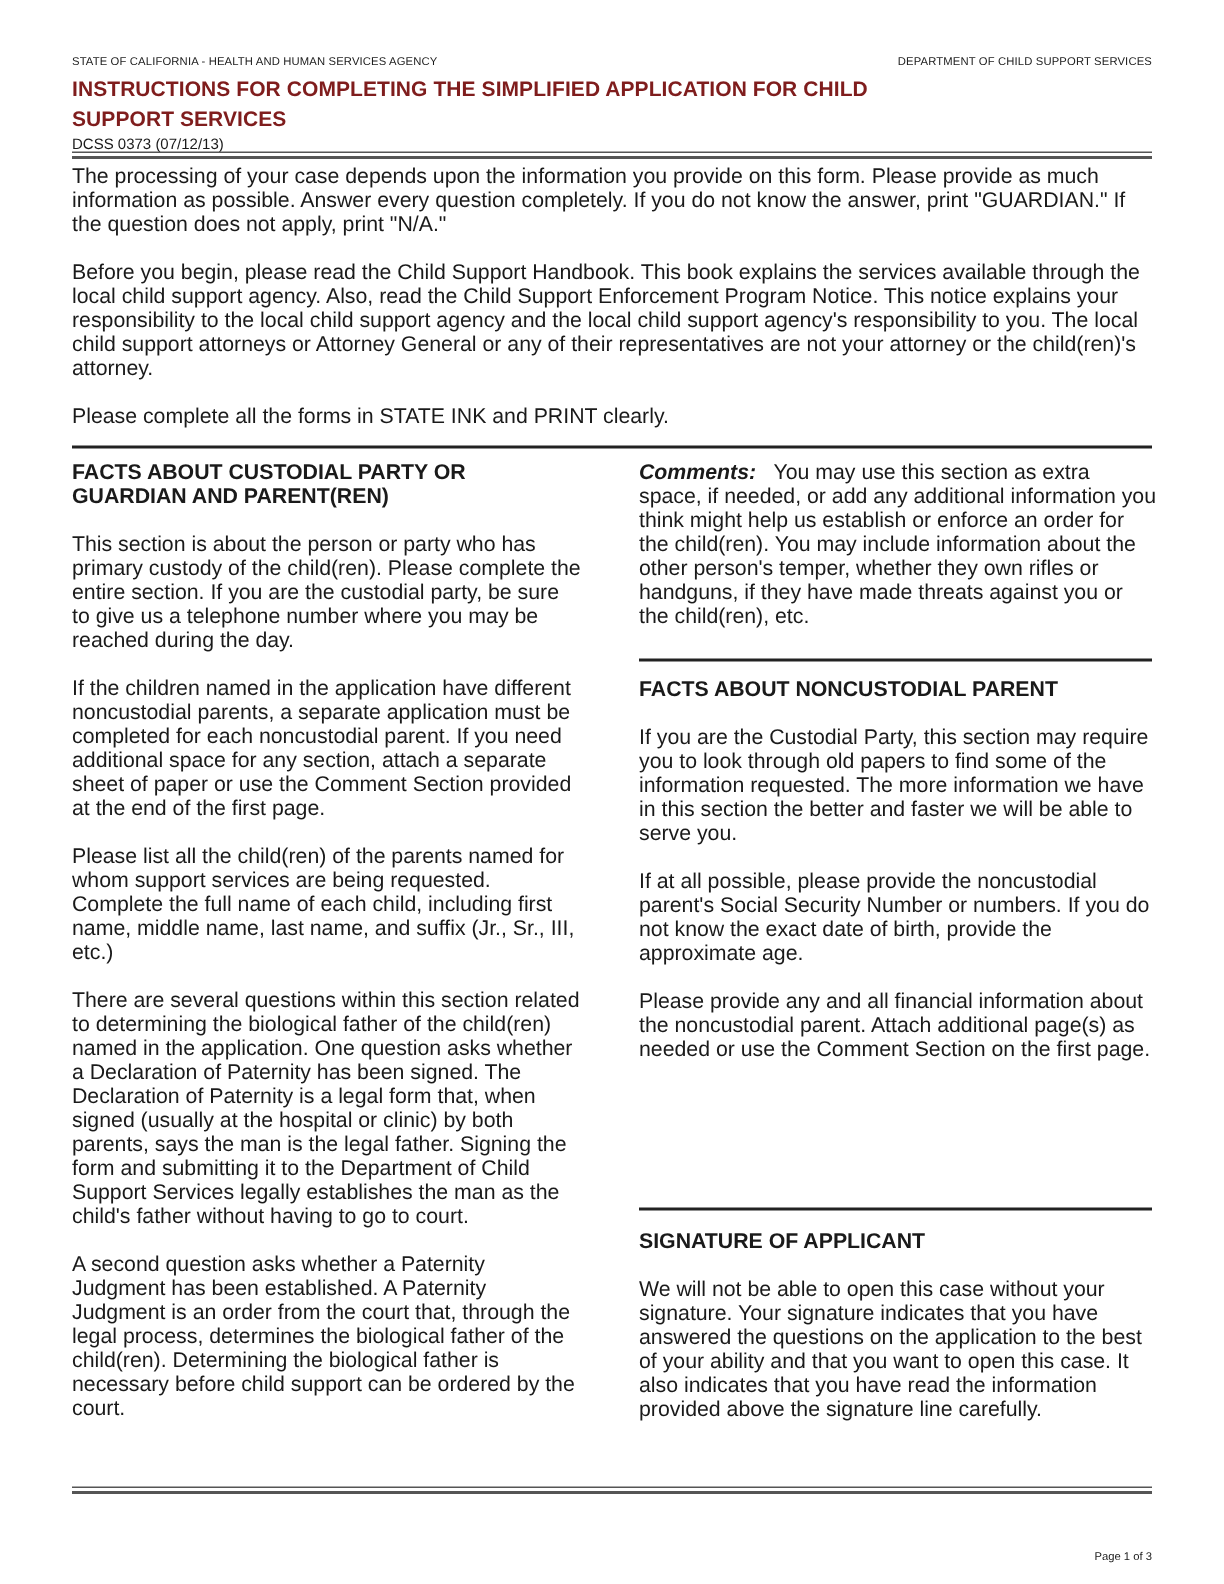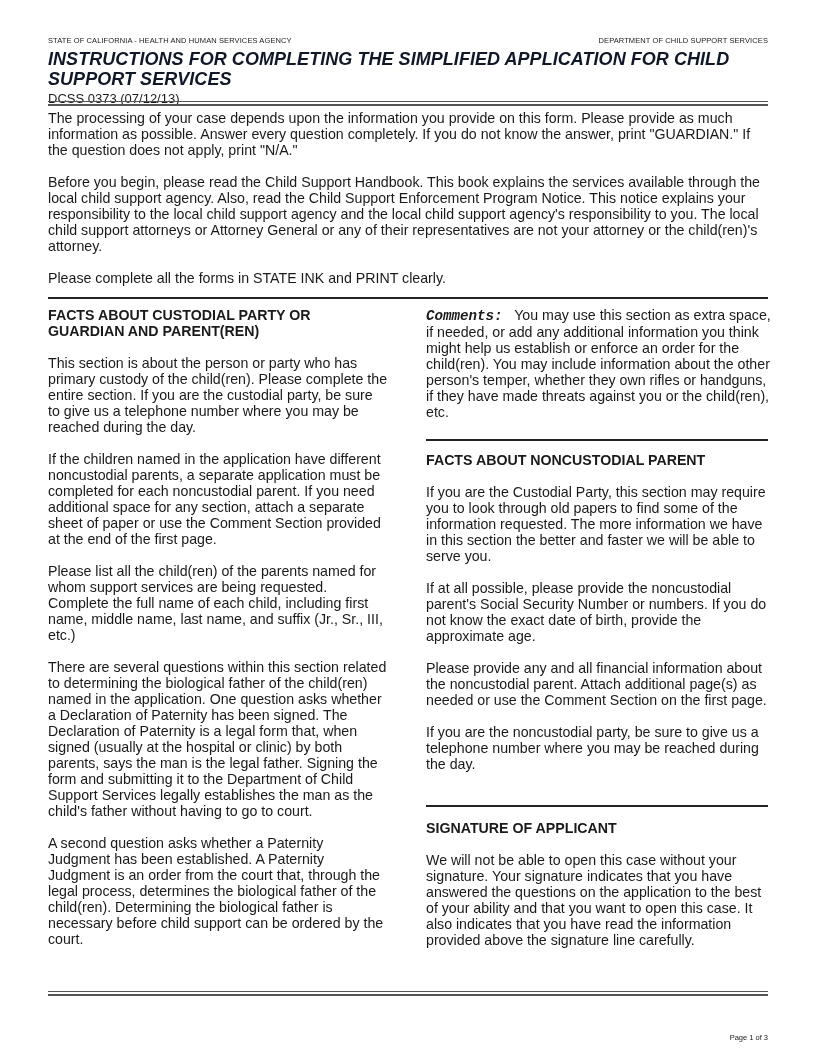--- a/index.html
+++ b/index.html
@@ -3,30 +3,30 @@
   <meta charset="utf-8">
   <style>
     html, body { margin: 0; padding: 0; background: #ffffff; }
     body { width: 816px; height: 1056px; position: relative; overflow: hidden;
            font-family: "Liberation Sans", sans-serif; color: #1a1a1a; }
     .page { position: absolute; left: 48px; top: 0; width: 720px; }
     .topbar { position: absolute; top: 36px; left: 0; width: 720px; font-size: 7.5px; letter-spacing: 0.1px; }
     .topbar .left { position: absolute; left: 0; top: 0; }
     .topbar .right { position: absolute; right: 0; top: 0; }
     .title { position: absolute; top: 49px; left: 0; width: 720px; font-weight: bold;
-             font-size: 18px; line-height: 20px; letter-spacing: 0.05px; color: #0f172a; font-style: italic; }
-    .formno { position: absolute; top: 91px; left: 0; font-size: 13px; }
+             font-size: 14px; line-height: 20px; letter-spacing: 0.05px; color: #7f1d1d; }
+    .formno { position: absolute; top: 91px; left: 0; font-size: 10px; }
     .double-rule { position: absolute; left: 0; width: 720px; height: 5px; border-top: 1.5px solid #555; border-bottom: 2px solid #555; box-sizing: border-box; }
     .intro { position: absolute; top: 110px; left: 0; width: 720px; font-size: 14.2px; line-height: 16px; }
     .intro p { margin: 0 0 16px 0; }
     .col-rule { position: absolute; height: 0; border-top: 2.5px solid #222; }
     .col { position: absolute; font-size: 14.2px; line-height: 16px; }
     .col p { margin: 0 0 16px 0; }
     .col h3 { margin: 0 0 16px 0; font-size: 14.2px; line-height: 16px; font-weight: bold; }
-    .comments-label { font-weight: bold; font-style: italic; font-family: Liberation Mono, monospace; }
+    .comments-label { font-weight: bold; font-style: italic; }
     .footer { position: absolute; top: 997px; right: 0; font-size: 7.5px; margin-top: 36px; }
   </style>
 </head>
 <body>
 
 <div class="page">
 
   <div class="topbar">
     <span class="left">STATE OF CALIFORNIA - HEALTH AND HUMAN SERVICES AGENCY</span>
     <span class="right">DEPARTMENT OF CHILD SUPPORT SERVICES</span>
@@ -62,21 +62,20 @@
     <p><span class="comments-label">Comments:</span>&nbsp;&nbsp; <span>You may use this section as extra space, if needed, or add any additional information you think might help us establish or enforce an order for the child(ren). You may include information about the other person's temper, whether they own rifles or handguns, if they have made threats against you or the child(ren), etc.</span></p>
   </div>
 
   <div class="col-rule" style="top:439px; left:378px; width:342px;"></div>
 
   <div class="col" style="top:452px; left:378px; width:345px;">
     <h3>FACTS ABOUT NONCUSTODIAL PARENT</h3>
     <p>If you are the Custodial Party, this section may require you to look through old papers to find some of the information requested. The more information we have in this section the better and faster we will be able to serve you.</p>
     <p>If at all possible, please provide the noncustodial parent's Social Security Number or numbers. If you do not know the exact date of birth, provide the approximate age.</p>
     <p>Please provide any and all financial information about the noncustodial parent. Attach additional page(s) as needed or use the Comment Section on the first page.</p>
-    <p>If you are the noncustodial party, be sure to give us a telephone number where you may be reached during the day.</p>
   </div>
 
   <div class="col-rule" style="top:805px; left:378px; width:342px;"></div>
 
   <div class="col" style="top:820px; left:378px; width:345px;">
     <h3>SIGNATURE OF APPLICANT</h3>
     <p>We will not be able to open this case without your signature. Your signature indicates that you have answered the questions on the application to the best of your ability and that you want to open this case. It also indicates that you have read the information provided above the signature line carefully.</p>
   </div>
 
   <div class="double-rule" style="top:991px;"></div>

